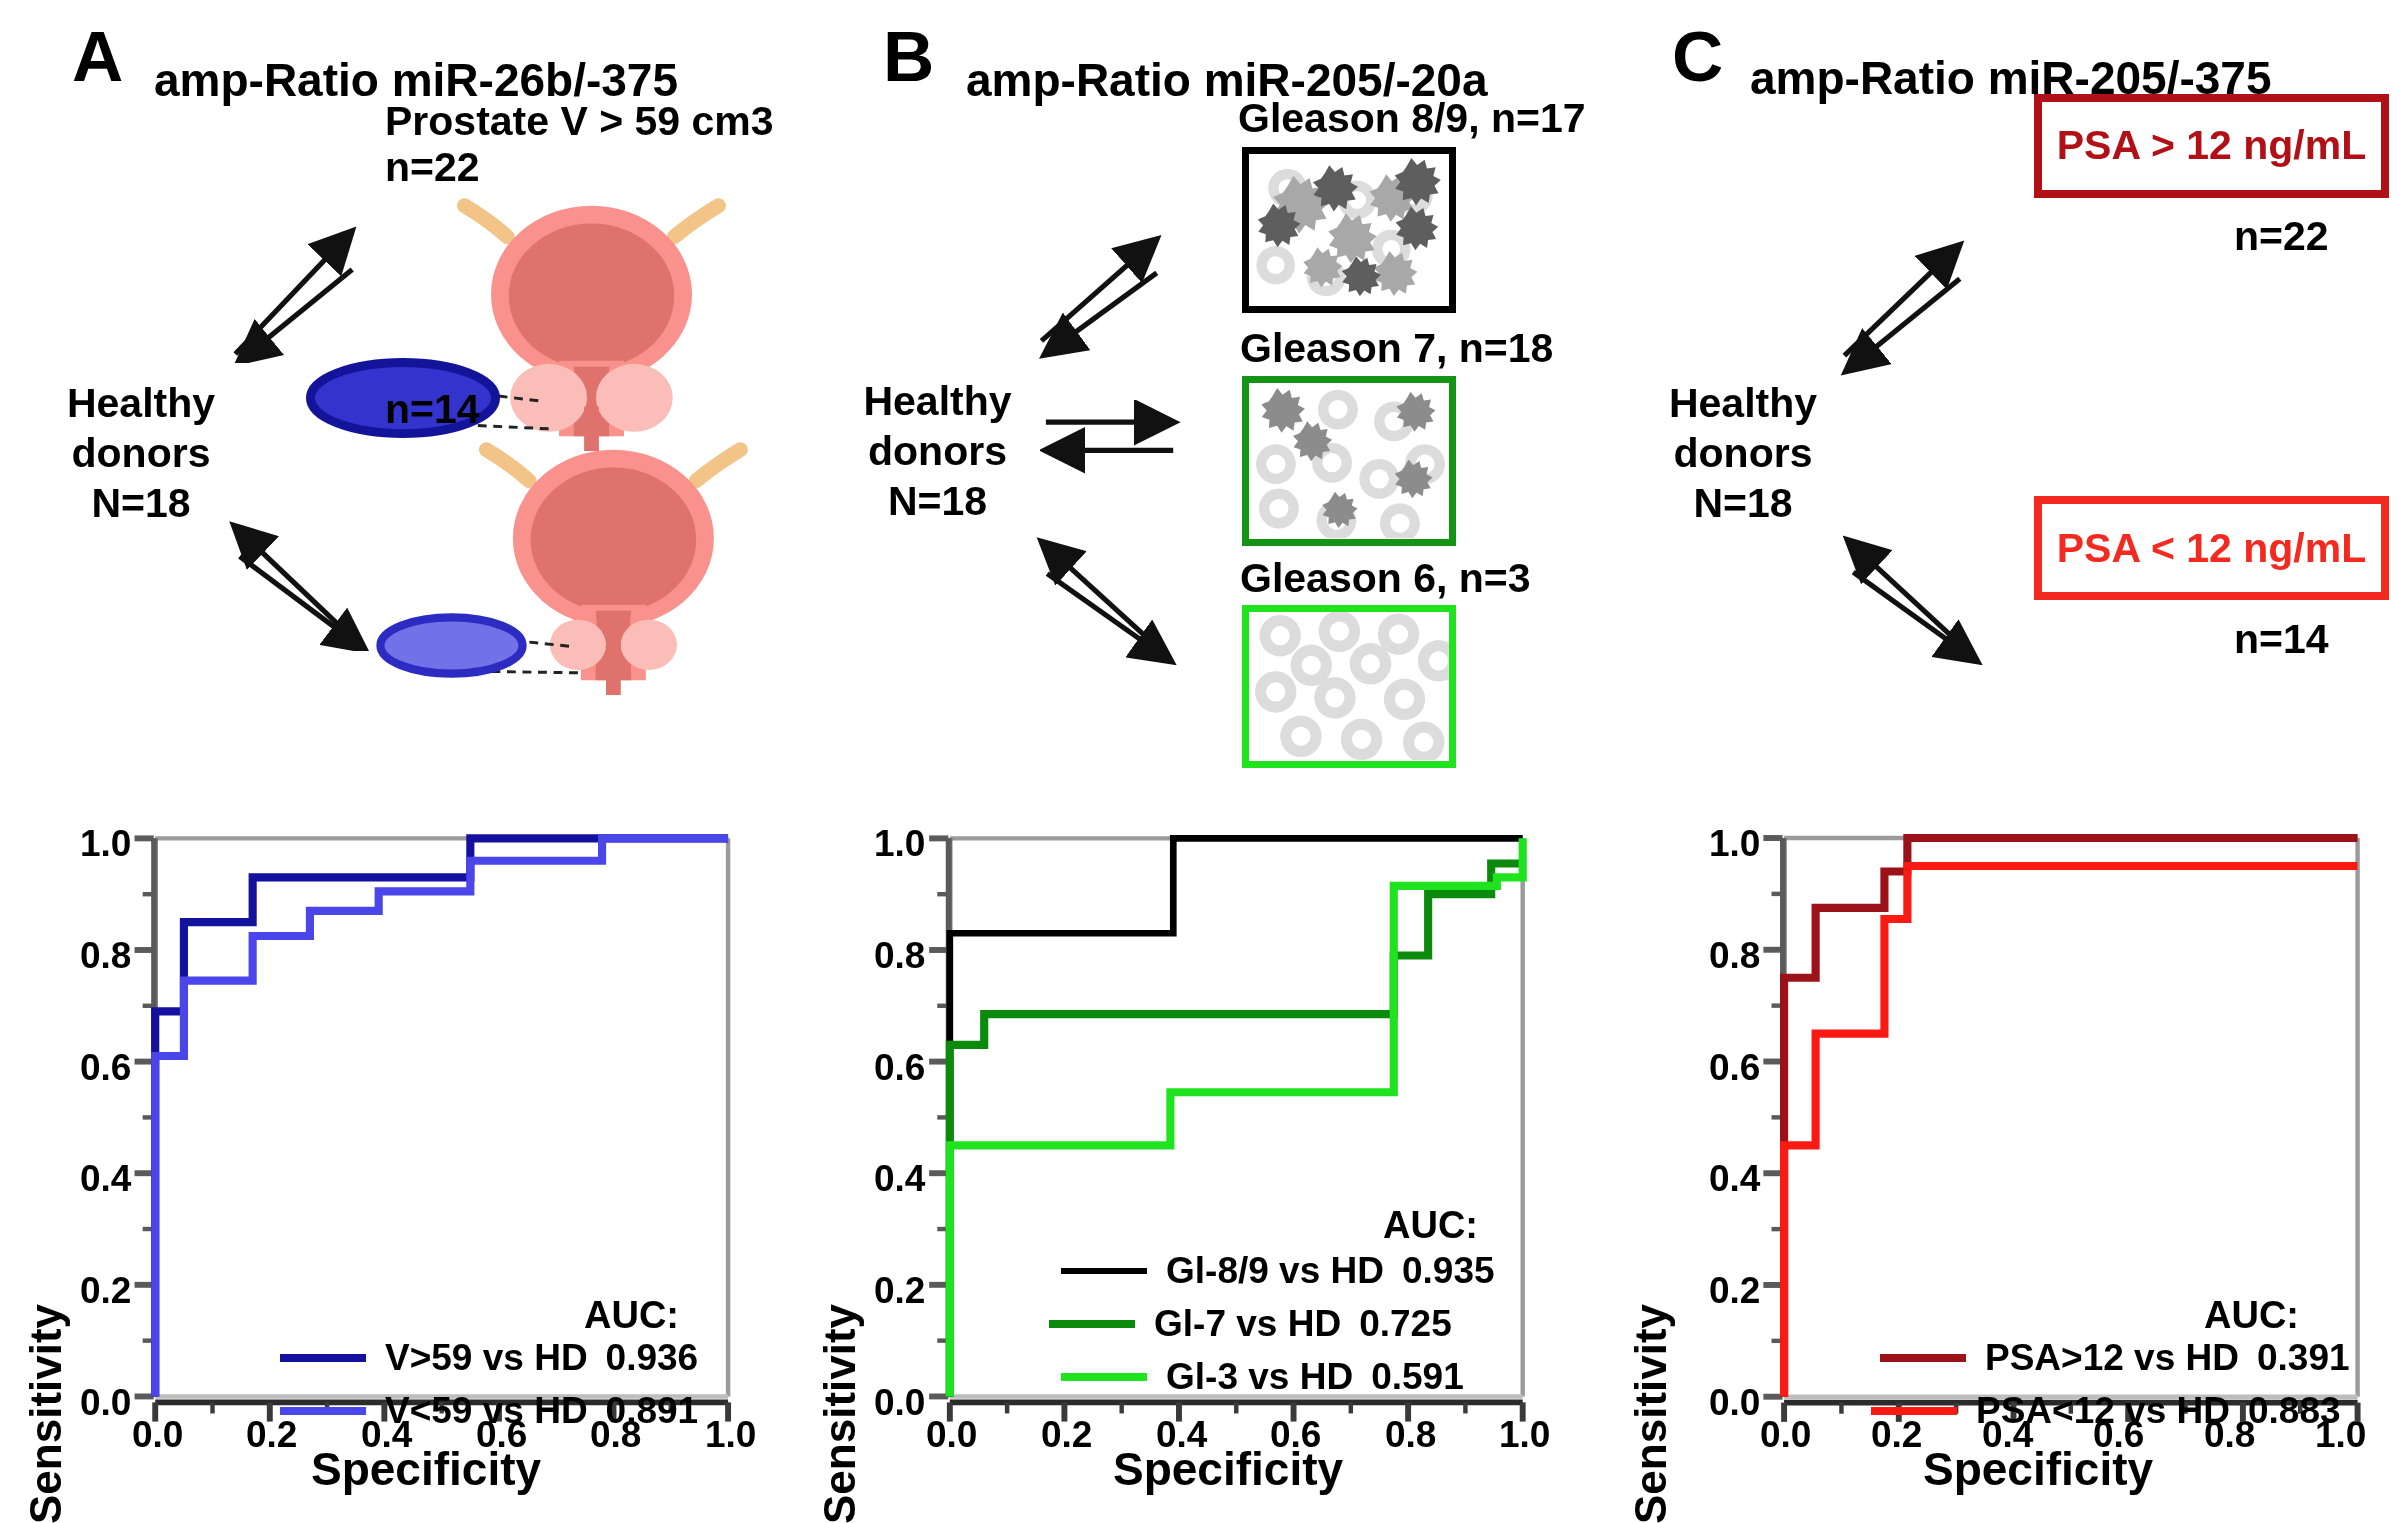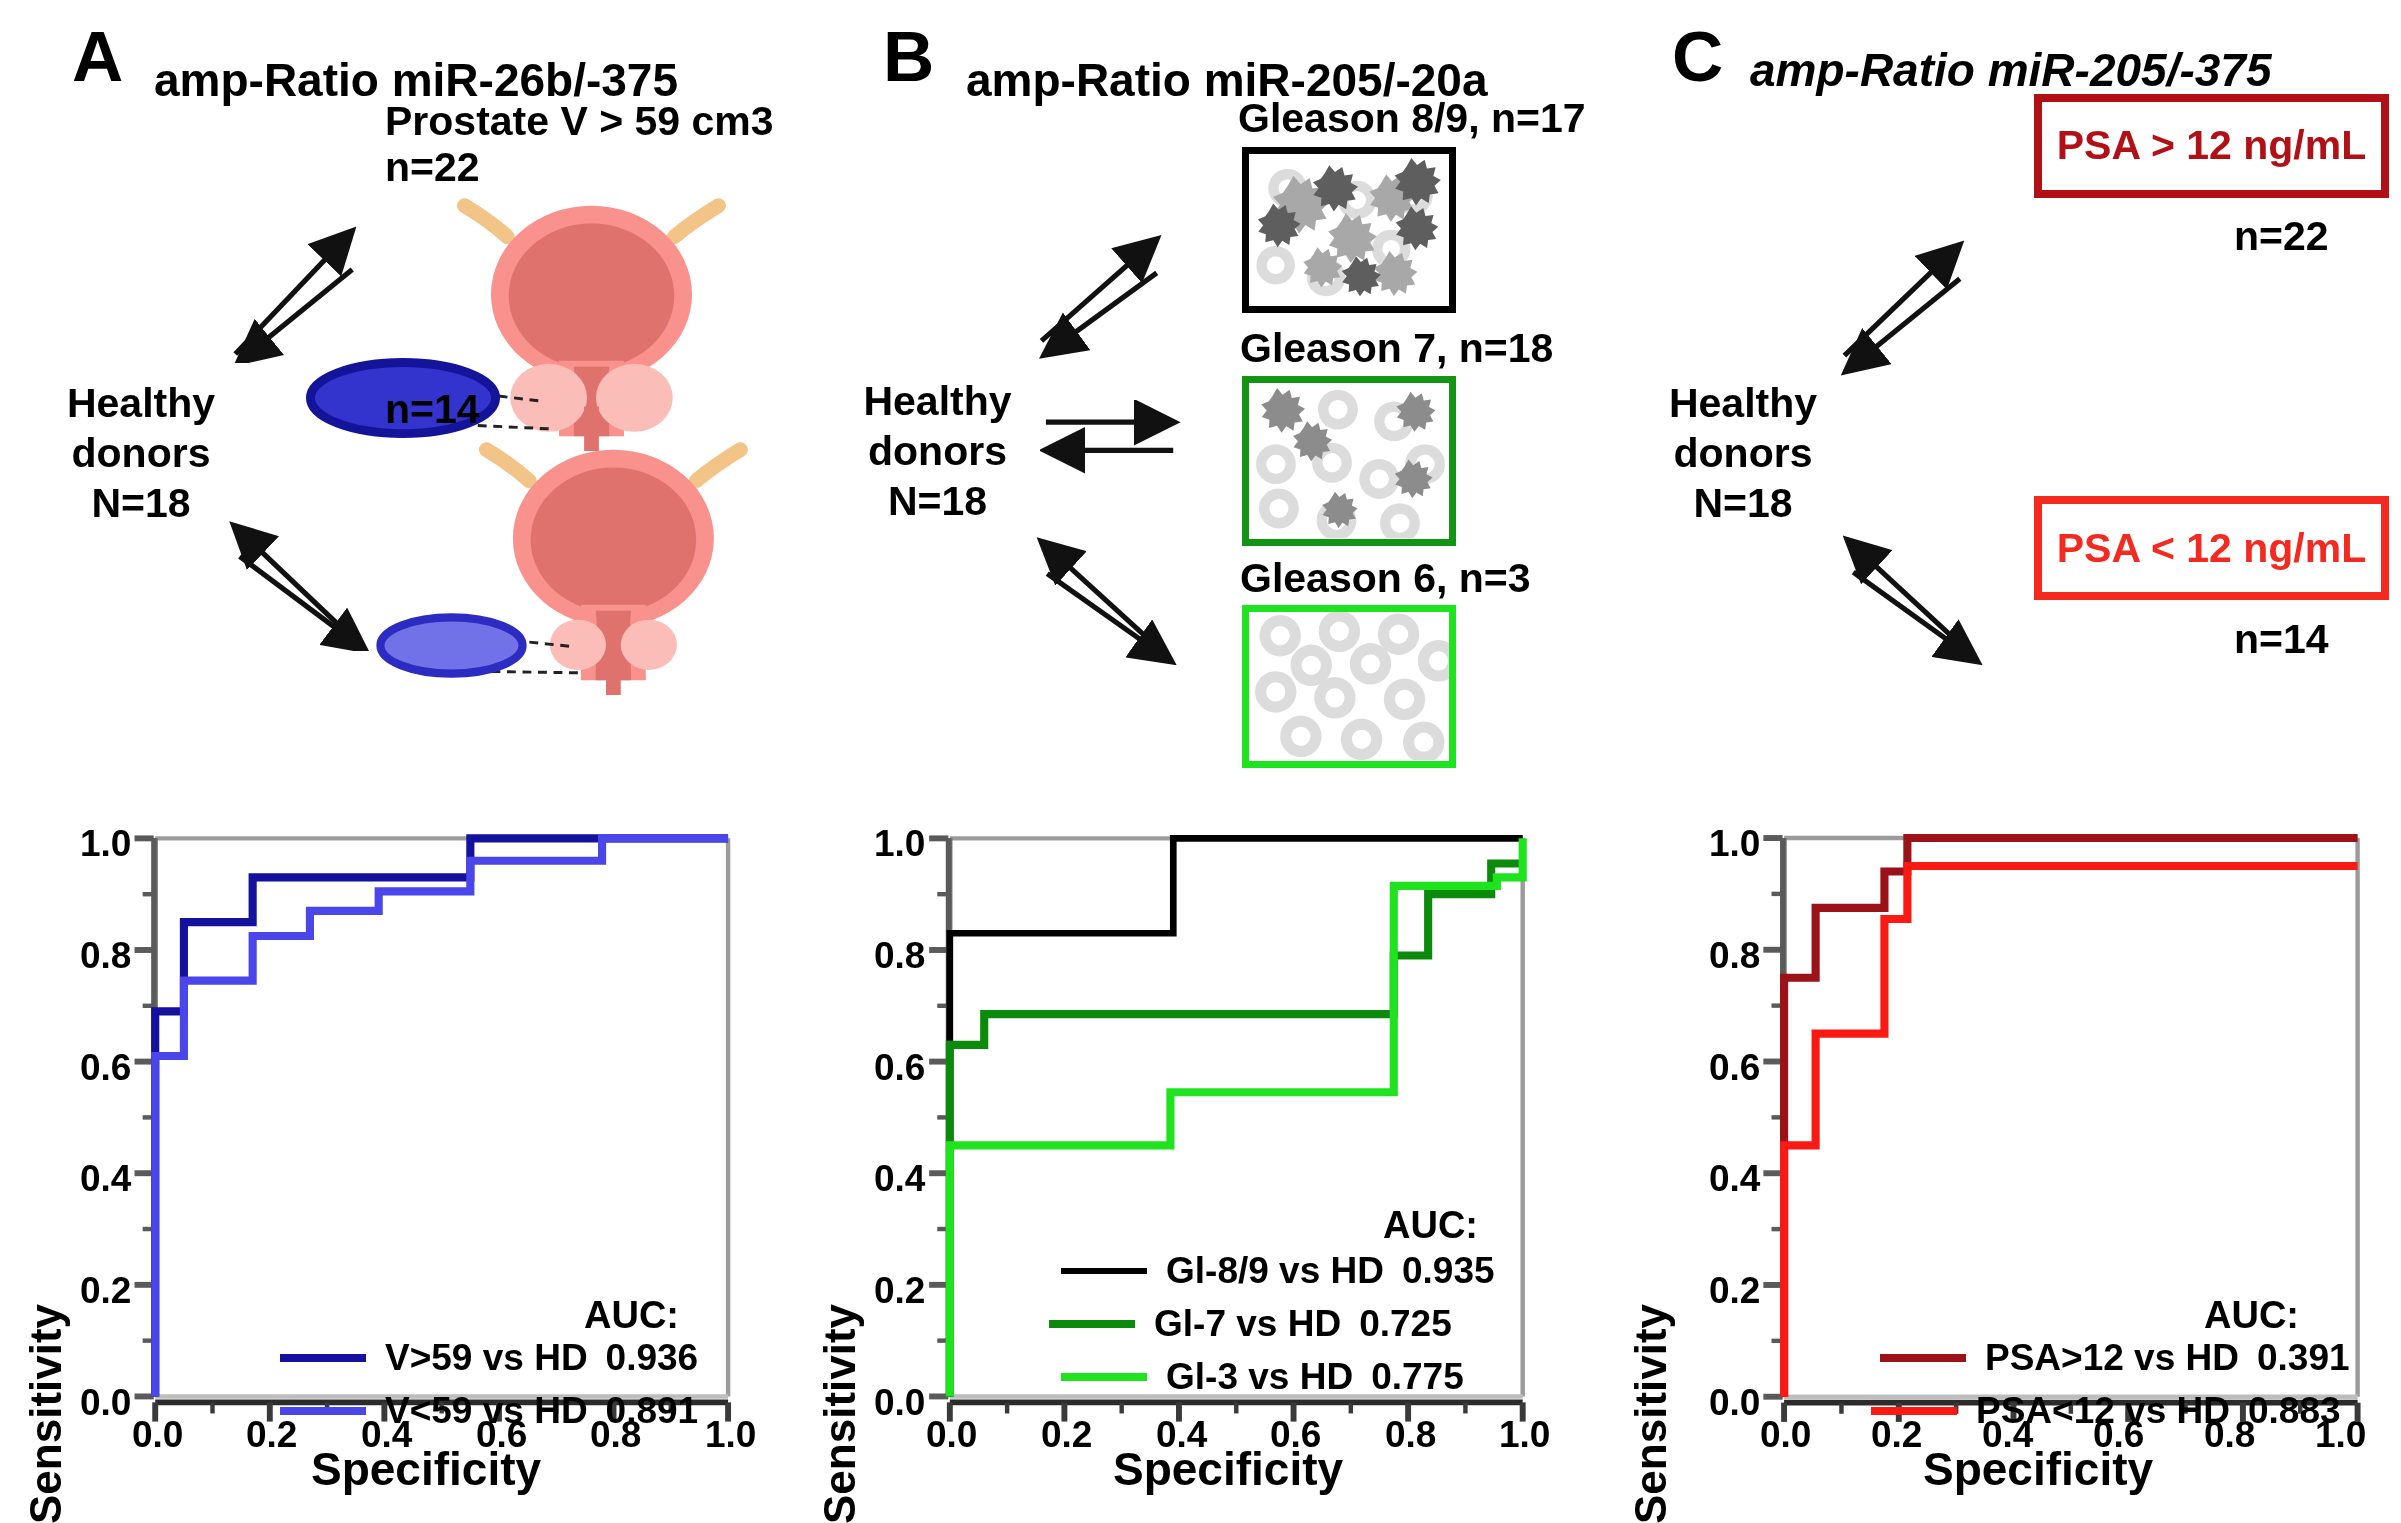--- a/index.html
+++ b/index.html
@@ -416,29 +416,29 @@
       <span class="legend-auc">0.935</span>
     </div>
     <div class="legend-row" style="left:247px;top:519px;">
       <span class="legend-swatch" id="sw-b-1" style="background: rgb(12, 138, 12); height: 8.1px;"></span>
       <span class="legend-text">Gl-7 vs HD</span>
       <span class="legend-auc">0.725</span>
     </div>
     <div class="legend-row" style="left:259px;top:572px;">
       <span class="legend-swatch" id="sw-b-2" style="background: rgb(31, 227, 31); height: 8.1px;"></span>
       <span class="legend-text">Gl-3 vs HD</span>
-      <span class="legend-auc">0.775</span>
+      <span class="legend-auc">0.591</span>
     </div>
   </div>
 </div>
 
 <div class="panel" id="panel-c">
 
   <div class="panel-letter" style="left:67px;top:21px;">C</div>
-  <div class="panel-title" style="left:145px;top:28px;font-style:italic;">amp-Ratio miR-205/-375</div>
+  <div class="panel-title" style="left:145px;top:36px;">amp-Ratio miR-205/-375</div>
 
   <div class="schem">
 
     <div class="hd-label" style="left:27px;top:274px;width:222px;">
       <div>Healthy</div>
       <div>donors</div>
       <div>N=18</div>
     </div>
 
     <svg class="arrow-pair" style="left:229px;top:133px;" width="148" height="141" viewBox="0 0 200 190">

